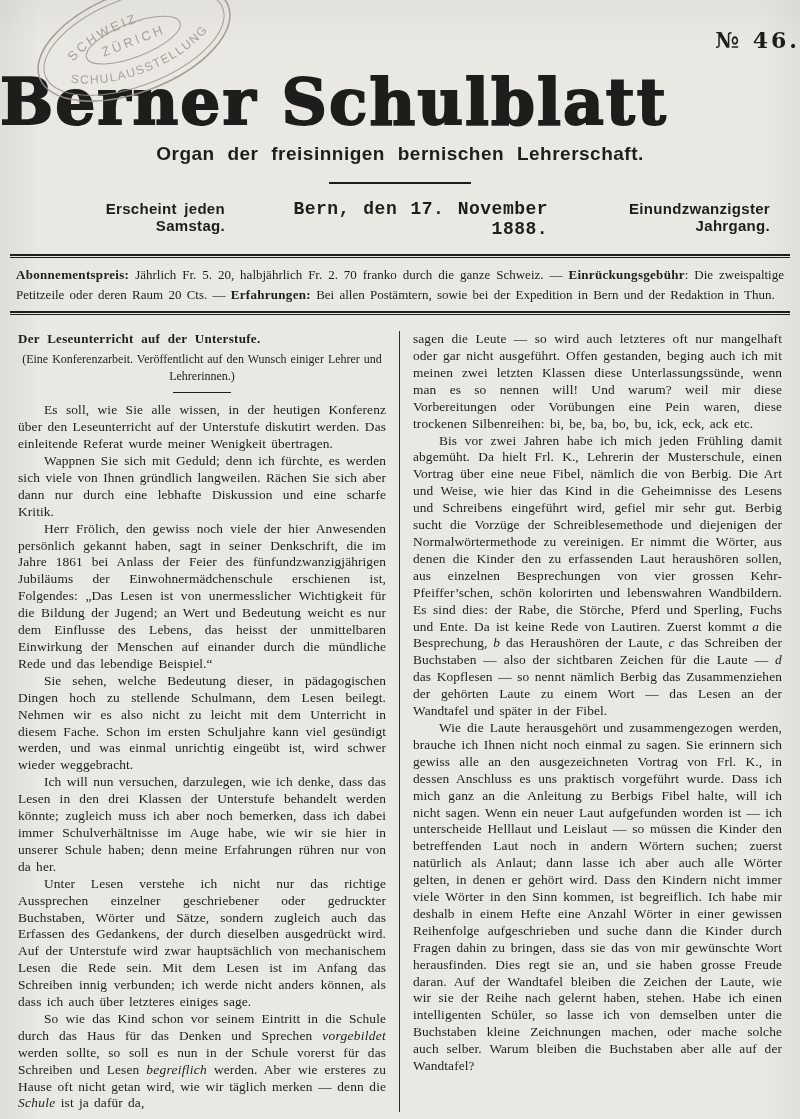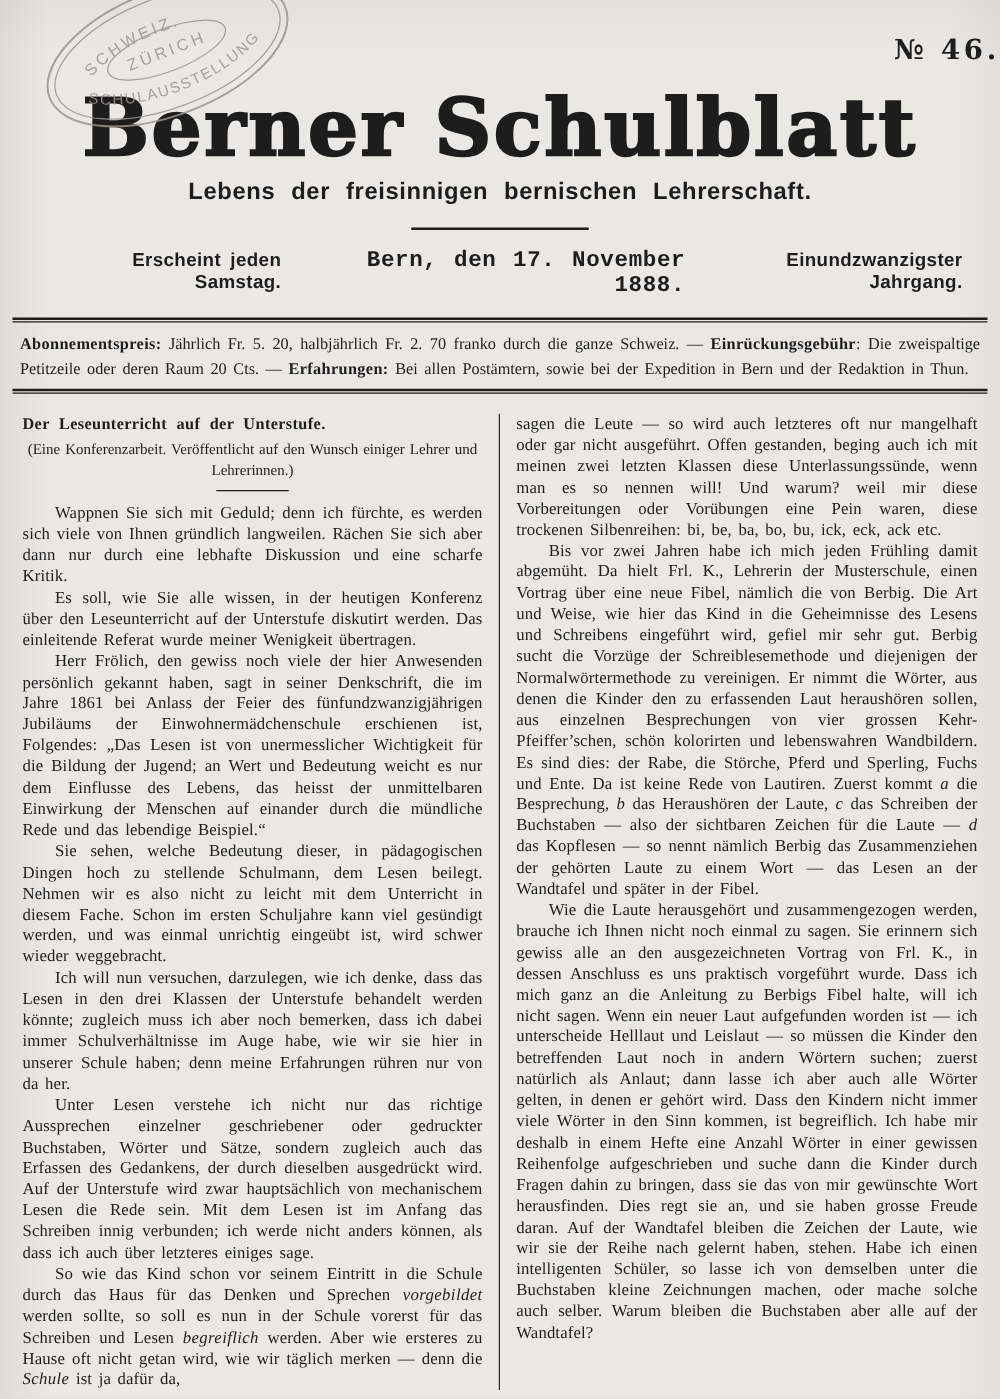--- a/index.html
+++ b/index.html
@@ -22,21 +22,21 @@
   }
   
   .stamp{position:absolute;left:26px;top:-18px;opacity:.85;}
   
   .issue-no{
     padding-top:27px;text-align:right;
     font-family:"DejaVu Serif",serif;font-weight:bold;
     font-size:22px;letter-spacing:3px;
   }
   .masthead-title{
-    margin-top:16px;text-align:center;
+    margin-top:16px;text-align:left;
     font-family:"DejaVu Serif",serif;font-weight:bold;
     font-size:63px;line-height:1.05;letter-spacing:2px;
     -webkit-text-stroke:1.9px var(--ink);
     white-space:nowrap;
   }
   .masthead-subtitle{
     margin-top:8px;text-align:center;
     font-family:"Liberation Sans",sans-serif;font-weight:bold;
     font-size:19px;letter-spacing:.5px;word-spacing:7px;
   }
@@ -108,41 +108,41 @@
       </text>
       <text x="108" y="63" text-anchor="middle" fill="var(--stamp)" stroke="none" font-family="Liberation Sans, sans-serif" font-size="13" letter-spacing="3">ZÜRICH</text>
       <text fill="var(--stamp)" stroke="none" font-family="Liberation Sans, sans-serif" font-size="12" letter-spacing="1.5">
         <textPath href="#arcBottom" startOffset="50%" text-anchor="middle">SCHULAUSSTELLUNG</textPath>
       </text>
     </g>
   </svg>
 
   <div class="issue-no">№ 46.</div>
   <h1 class="masthead-title">Berner Schulblatt</h1>
-  <div class="masthead-subtitle">Lebens der freisinnigen bernischen Lehrerschaft.</div>
+  <div class="masthead-subtitle">Organ der freisinnigen bernischen Lehrerschaft.</div>
   <div class="masthead-rule"></div>
 
   <div class="dateline">
     <span class="side">Erscheint jeden Samstag.</span>
     <span class="center">Bern, den 17. November 1888.</span>
     <span class="side">Einundzwanzigster Jahrgang.</span>
   </div>
 
   <div class="rule-double"></div>
   <p class="imprint"><strong>Abonnementspreis:</strong><span> Jährlich Fr. 5. 20, halbjährlich Fr. 2. 70 franko durch die ganze Schweiz. — </span><strong>Einrückungsgebühr</strong><span>: Die zweispaltige Petitzeile oder deren Raum 20 Cts. — </span><strong>Erfahrungen:</strong><span> Bei allen Postämtern, sowie bei der Expedition in Bern und der Redaktion in Thun.</span></p>
   <div class="rule-double bottom"></div>
 
   <div class="article">
     <div class="col col-left">
       <h2 class="article-title">Der Leseunterricht auf der Unterstufe.</h2>
       <div class="article-subtitle">(Eine Konferenzarbeit. Veröffentlicht auf den Wunsch einiger Lehrer und Lehrerinnen.)</div>
       <div class="subtitle-rule"></div>
       <div>
+          <p class="body-para">Es soll, wie Sie alle wissen, in der heutigen Konferenz über den Leseunterricht auf der Unterstufe diskutirt werden. Das einleitende Referat wurde meiner Wenigkeit übertragen.</p>
           <p class="body-para">Wappnen Sie sich mit Geduld; denn ich fürchte, es werden sich viele von Ihnen gründlich langweilen. Rächen Sie sich aber dann nur durch eine lebhafte Diskussion und eine scharfe Kritik.</p>
-          <p class="body-para">Es soll, wie Sie alle wissen, in der heutigen Konferenz über den Leseunterricht auf der Unterstufe diskutirt werden. Das einleitende Referat wurde meiner Wenigkeit übertragen.</p>
           <p class="body-para">Herr Frölich, den gewiss noch viele der hier Anwesenden persönlich gekannt haben, sagt in seiner Denkschrift, die im Jahre 1861 bei Anlass der Feier des fünfundzwanzigjährigen Jubiläums der Einwohnermädchenschule erschienen ist, Folgendes: „Das Lesen ist von unermesslicher Wichtigkeit für die Bildung der Jugend; an Wert und Bedeutung weicht es nur dem Einflusse des Lebens, das heisst der unmittelbaren Einwirkung der Menschen auf einander durch die mündliche Rede und das lebendige Beispiel.“</p>
           <p class="body-para">Sie sehen, welche Bedeutung dieser, in pädagogischen Dingen hoch zu stellende Schulmann, dem Lesen beilegt. Nehmen wir es also nicht zu leicht mit dem Unterricht in diesem Fache. Schon im ersten Schuljahre kann viel gesündigt werden, und was einmal unrichtig eingeübt ist, wird schwer wieder weggebracht.</p>
           <p class="body-para">Ich will nun versuchen, darzulegen, wie ich denke, dass das Lesen in den drei Klassen der Unterstufe behandelt werden könnte; zugleich muss ich aber noch bemerken, dass ich dabei immer Schulverhältnisse im Auge habe, wie wir sie hier in unserer Schule haben; denn meine Erfahrungen rühren nur von da her.</p>
           <p class="body-para">Unter Lesen verstehe ich nicht nur das richtige Aussprechen einzelner geschriebener oder gedruckter Buchstaben, Wörter und Sätze, sondern zugleich auch das Erfassen des Gedankens, der durch dieselben ausgedrückt wird. Auf der Unterstufe wird zwar hauptsächlich von mechanischem Lesen die Rede sein. Mit dem Lesen ist im Anfang das Schreiben innig verbunden; ich werde nicht anders können, als dass ich auch über letzteres einiges sage.</p>
           <p class="body-para">So wie das Kind schon vor seinem Eintritt in die Schule durch das Haus für das Denken und Sprechen <em>vorgebildet</em> werden sollte, so soll es nun in der Schule vorerst für das Schreiben und Lesen <em>begreiflich</em> werden. Aber wie ersteres zu Hause oft nicht getan wird, wie wir täglich merken — denn die <em>Schule</em> ist ja dafür da,</p>
         </div>
     </div>
     <div class="col col-right">
       <div>
           <p class="body-para no-indent">sagen die Leute — so wird auch letzteres oft nur mangelhaft oder gar nicht ausgeführt. Offen gestanden, beging auch ich mit meinen zwei letzten Klassen diese Unterlassungssünde, wenn man es so nennen will! Und warum? weil mir diese Vorbereitungen oder Vorübungen eine Pein waren, diese trockenen Silbenreihen: bi, be, ba, bo, bu, ick, eck, ack etc.</p>

